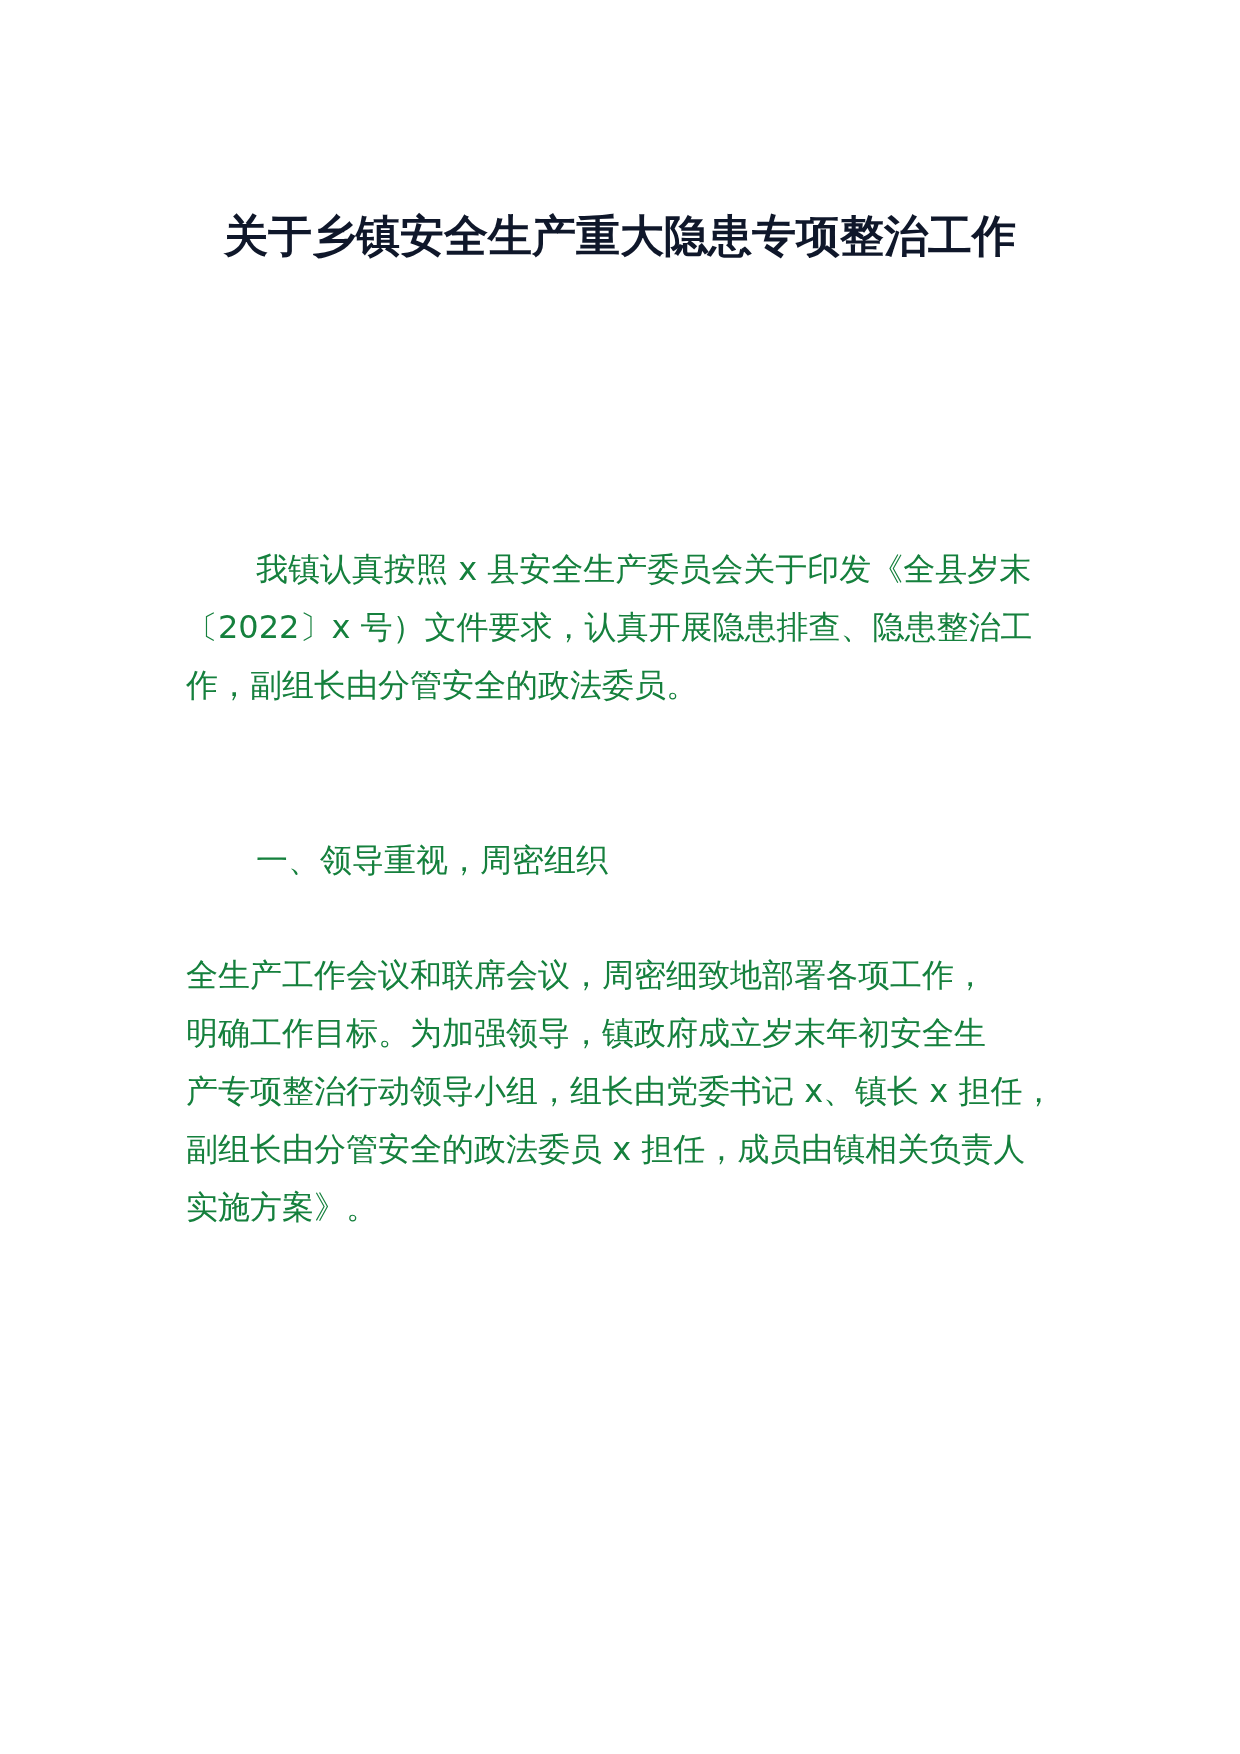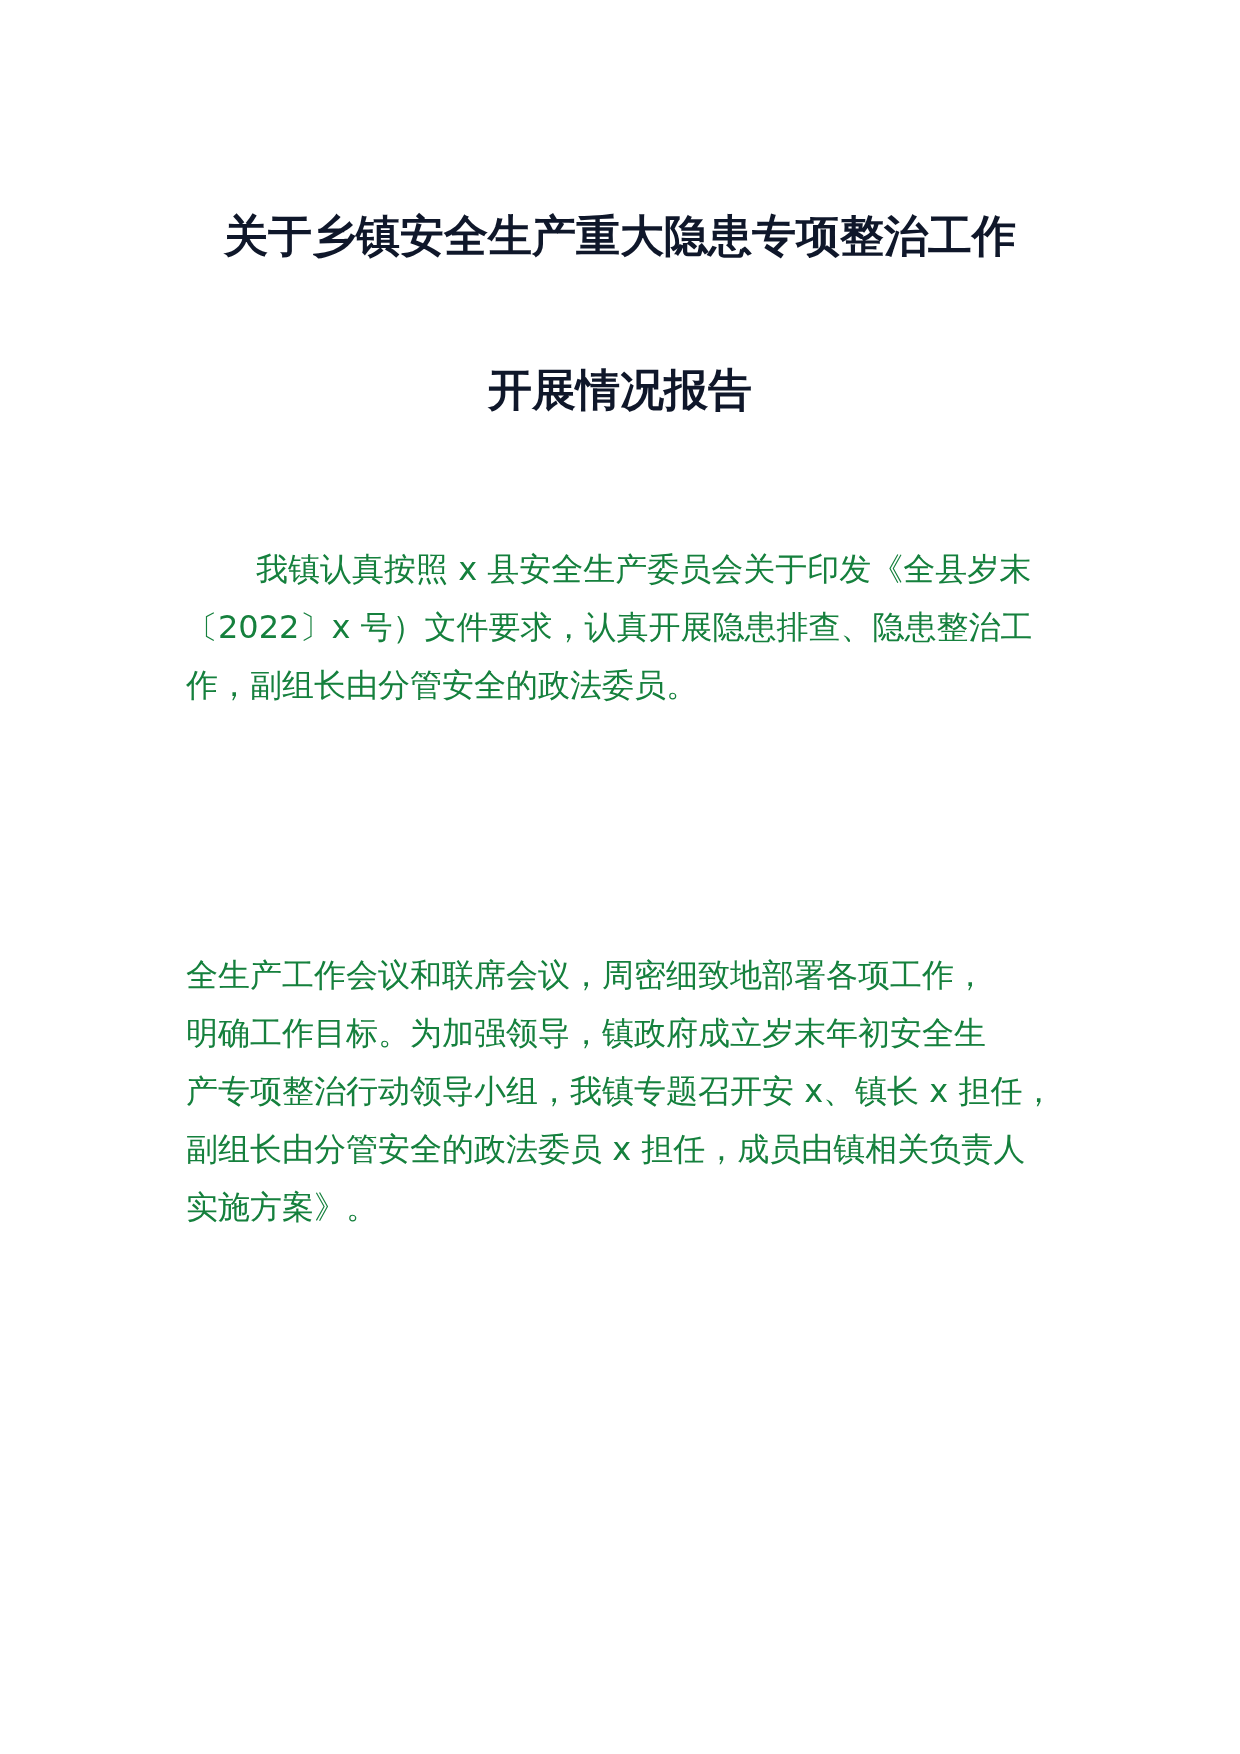--- a/index.html
+++ b/index.html
@@ -15,30 +15,32 @@
           font-size: 32px; line-height: 58px; color: #15803d; }
   .line { display: block; white-space: nowrap; height: 58px; }
   .indent { padding-left: 70px; }
 </style>
 </head>
 <body>
 
 <div class="page">
 
   <h1 class="title l1">关于乡镇安全生产重大隐患专项整治工作</h1>
-  <h1 class="title l2">开展情况报告</h1>
 
   <div class="para" style="top:540px;">
     <span class="line indent">我镇认真按照 x 县安全生产委员会关于印发《全县岁末</span>
     <span class="line">〔2022〕x 号）文件要求，认真开展隐患排查、隐患整治工</span>
     <span class="line">作，副组长由分管安全的政法委员。</span>
   </div>
 
+  <div class="para" style="top:831px;">
+    <span class="line indent">一、领导重视，周密组织</span>
+  </div>
 
   <div class="para" style="top:946px;">
     <span class="line">全生产工作会议和联席会议，周密细致地部署各项工作，</span>
     <span class="line">明确工作目标。为加强领导，镇政府成立岁末年初安全生</span>
-    <span class="line">产专项整治行动领导小组，我镇专题召开安 x、镇长 x 担任，</span>
+    <span class="line">产专项整治行动领导小组，组长由党委书记 x、镇长 x 担任，</span>
     <span class="line">副组长由分管安全的政法委员 x 担任，成员由镇相关负责人</span>
     <span class="line">实施方案》。</span>
   </div>
 
 </div>
 
 </body></html>

